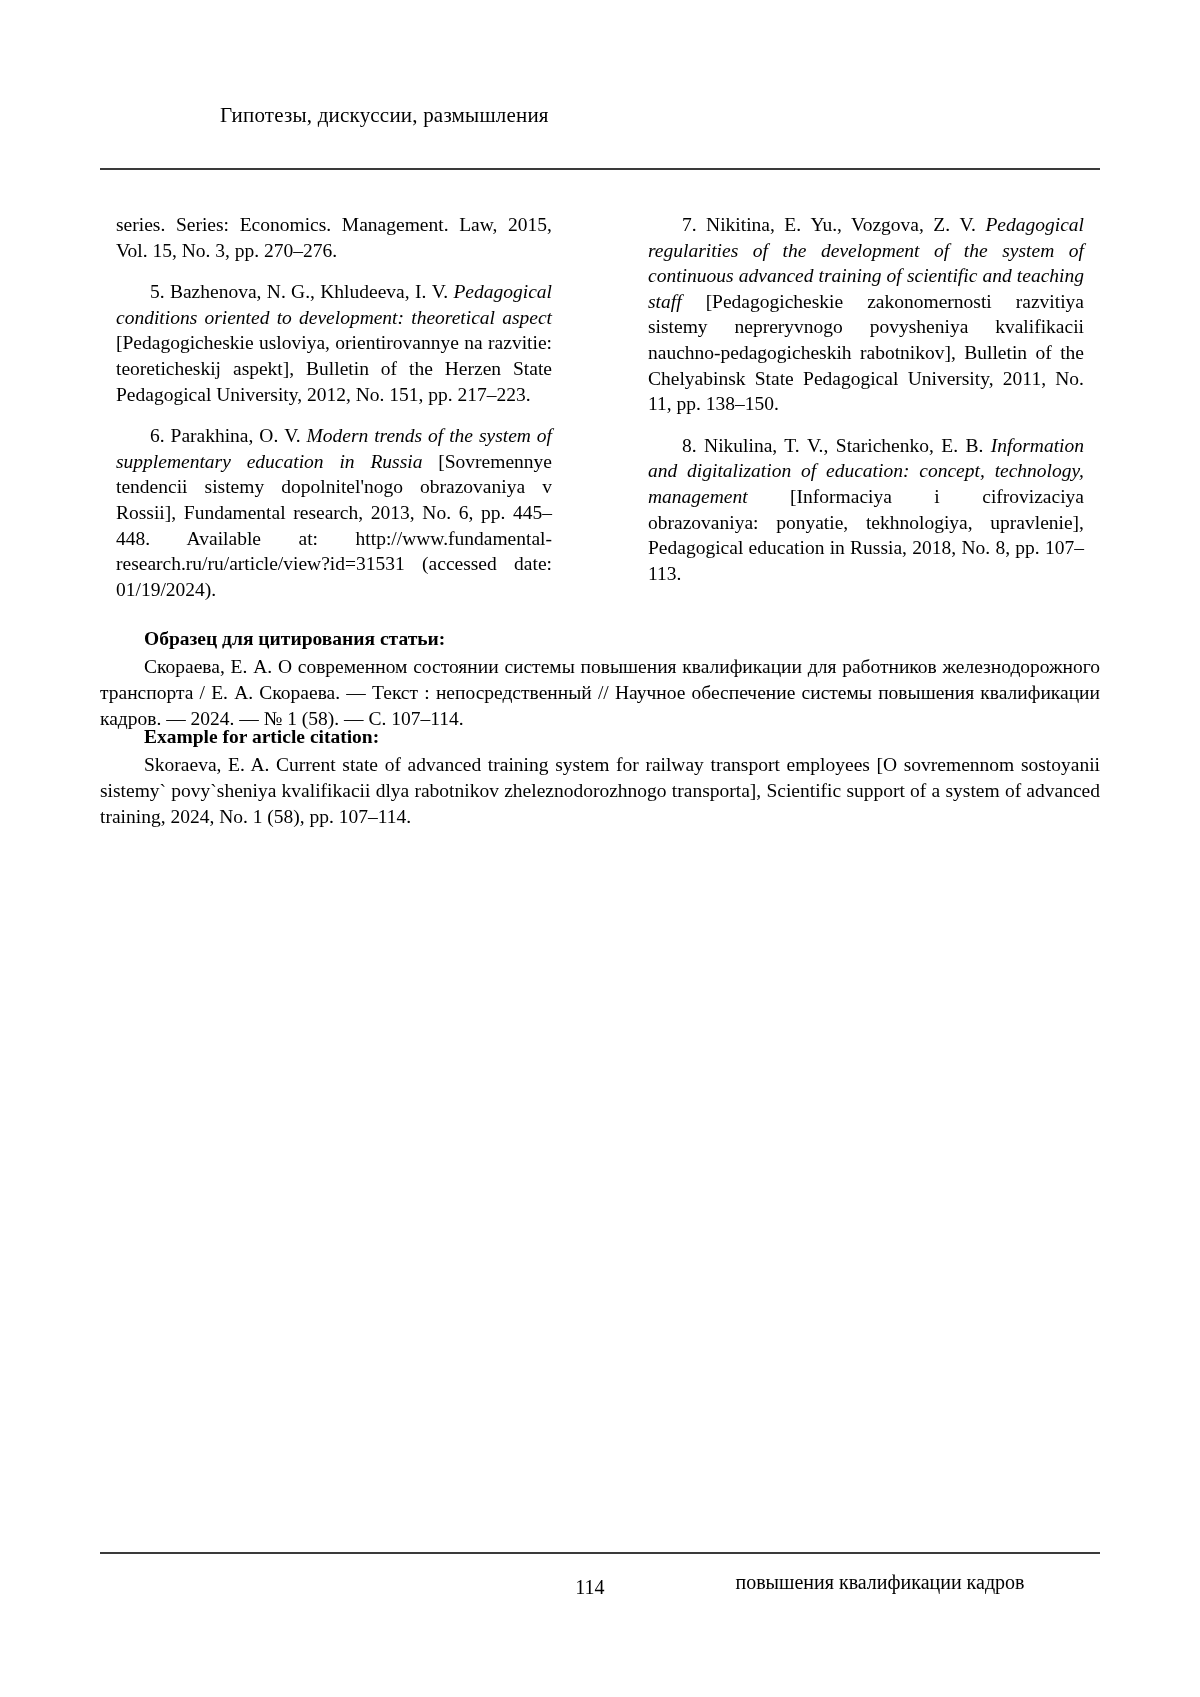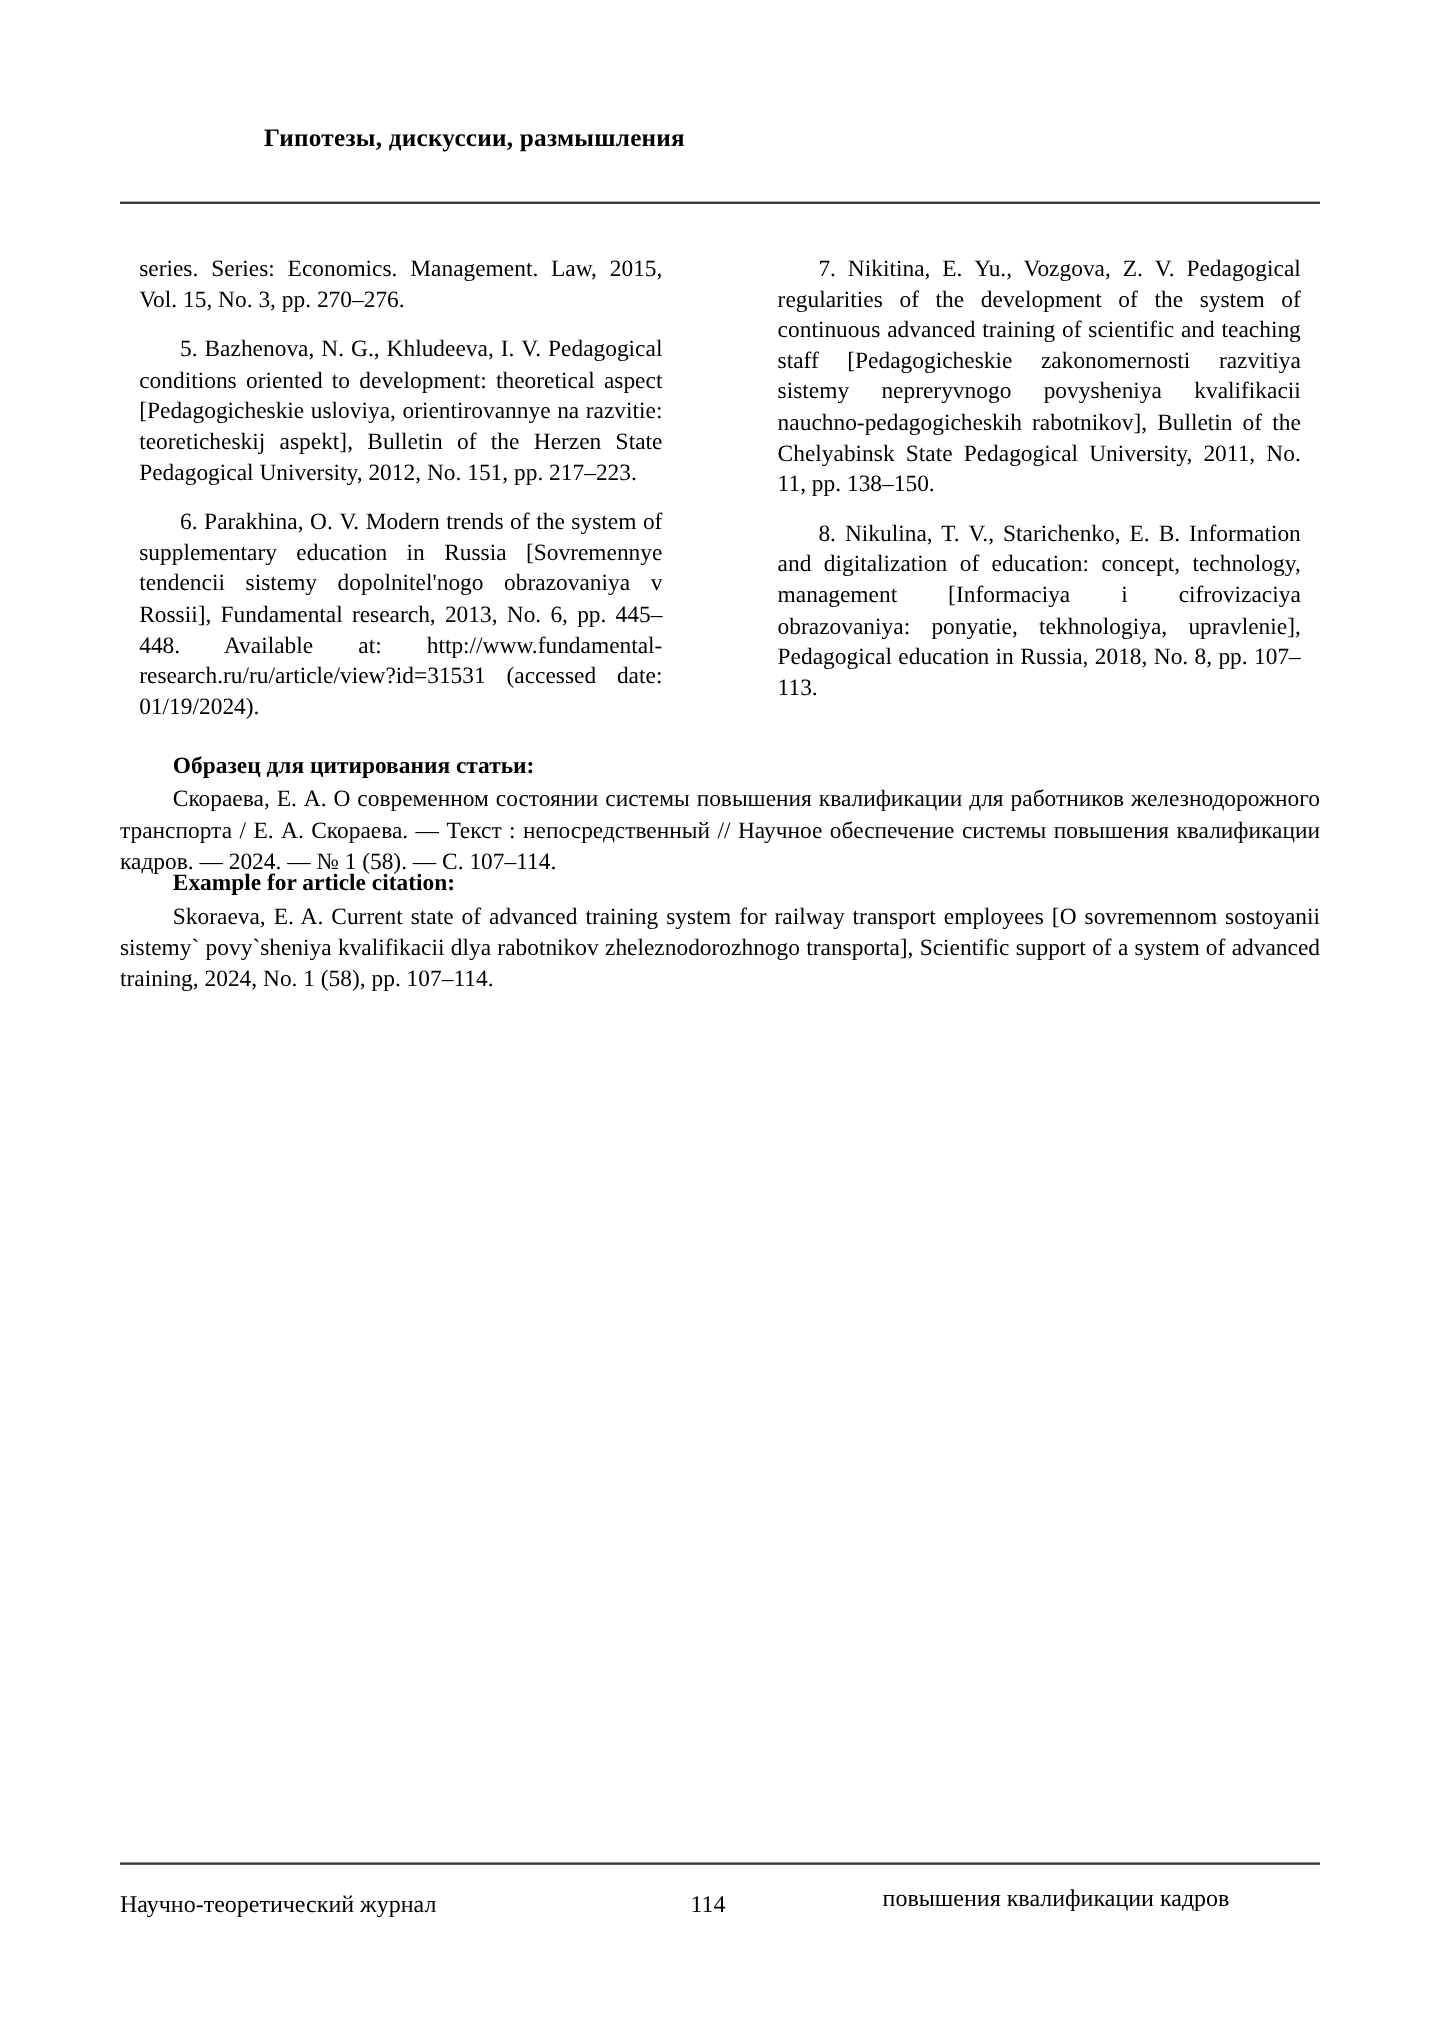--- a/index.html
+++ b/index.html
@@ -36,21 +36,21 @@
     top: 0px;
     width: 92px;
     height: 105px;
   }
   .logo svg { display: block; }
   .header-title {
     position: absolute;
     left: 120px;
     top: 48px;
     font-size: 21px;
-    font-weight: bold;
+    font-weight: normal;
     font-family: "Liberation Serif", serif;
     letter-spacing: 0.2px;
   }
   .header-rule {
     position: absolute;
     left: 100px;
     top: 168px;
     width: 1000px;
     height: 0;
     border-top: 2px solid #3a3a3a;
@@ -73,21 +73,21 @@
     text-justify: inter-word;
     hyphens: manual;
   }
   .col-left { left: 0; }
   .col-right { left: 532px; }
   .col p {
     margin: 16px;
     text-indent: 34px;
   }
   .col p.noindent { text-indent: 0; }
-  .it { }
+  .it { font-style: italic; }
 
   
   .cite-block {
     position: absolute;
     left: 100px;
     width: 1000px;
     font-size: 19.5px;
     line-height: 26px;
     text-align: justify;
   }
@@ -172,20 +172,19 @@
     <p class="cite-body">Скораева, Е. А. О современном состоянии системы повышения квалификации для работников железнодорожного транспорта / Е. А. Скораева. — Текст : непосредственный // Научное обеспечение системы повышения квалификации кадров. — 2024. — № 1 (58). — С. 107–114.</p>
   </div>
 
   <div class="cite-block" id="en-citation">
     <p class="cite-head">Example for article citation:</p>
     <p class="cite-body">Skoraeva, E. A. Current state of advanced training system for railway transport employees [O sovremennom sostoyanii sistemy` povy`sheniya kvalifikacii dlya rabotnikov zheleznodorozhnogo transporta], Scientific support of a system of advanced training, 2024, No. 1 (58), pp. 107–114.</p>
   </div>
 
   <div class="footer-rule"></div>
   <div class="footer">
-    <div class="footer-left">Научно-теоретический журнал</div>
     <div class="footer-page">114</div>
     <div class="footer-right">
       <div>повышения квалификации кадров</div>
     </div>
   </div>
 
 </div>
 
 </body></html>

